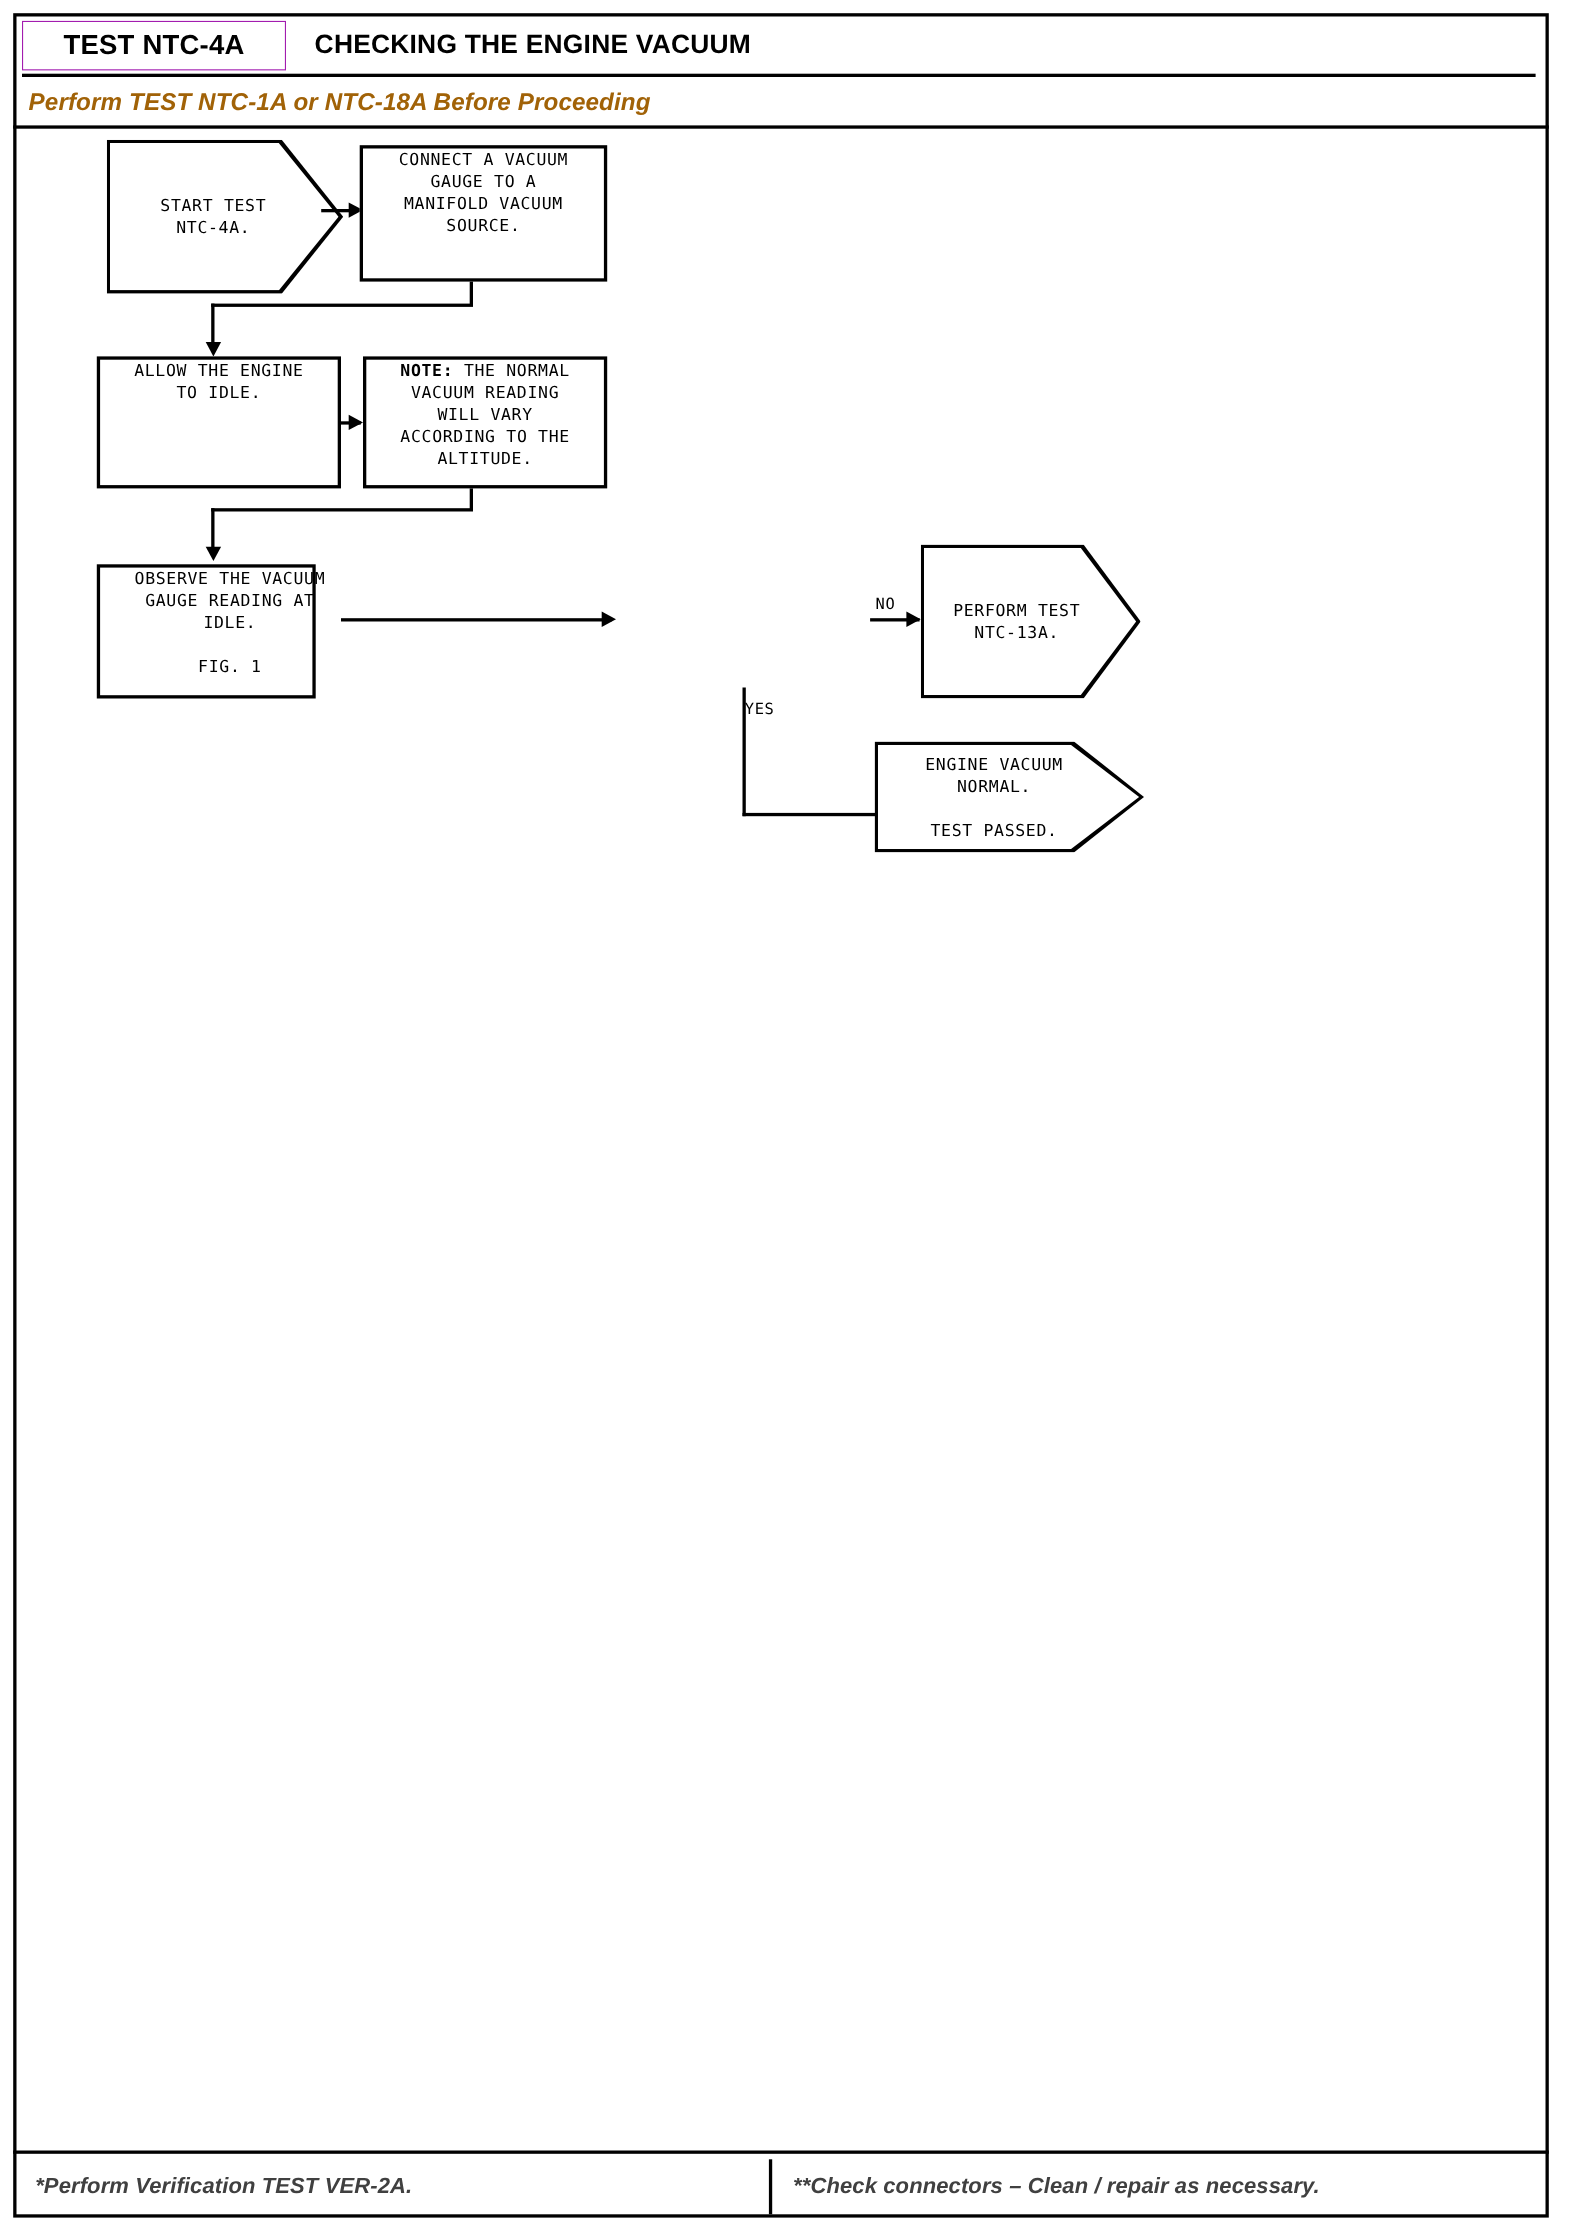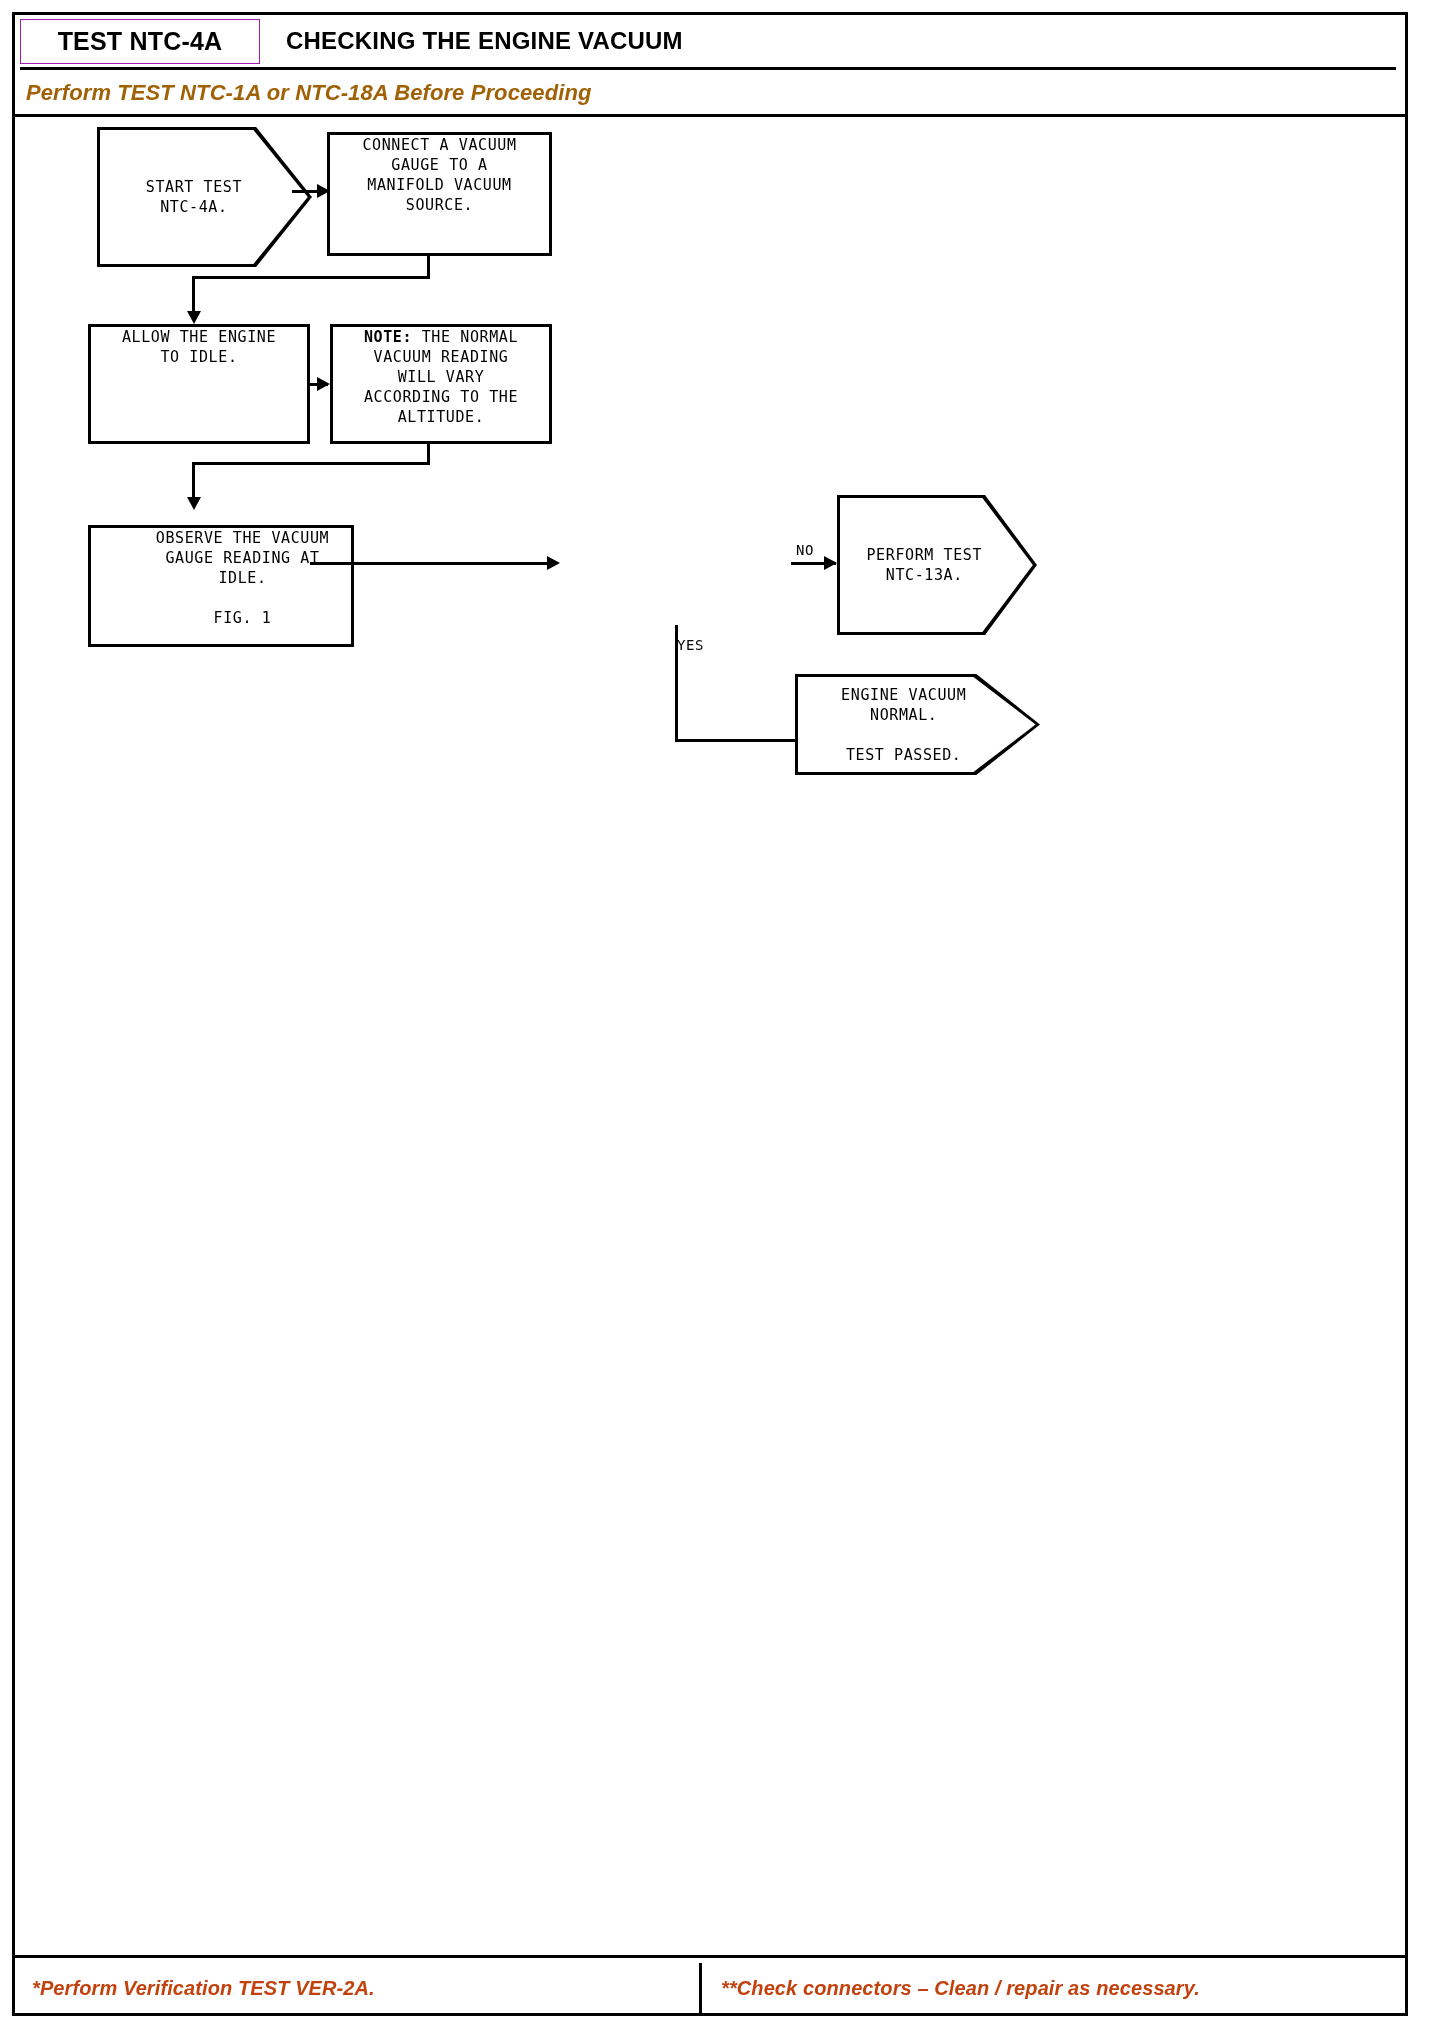--- a/index.html
+++ b/index.html
@@ -215,21 +215,21 @@
   }
   .footer-right {
     left: 697px;
     width: 687px;
   }
   .footer-text {
     font-size: 20px;
     font-weight: bold;
     font-style: italic;
     letter-spacing: 0.1px;
-    color: #c2410c;
+    color: #404040;
     white-space: nowrap;
     padding-left: 12px;
   }
 </style>
 </head>
 <body>
 
 <div id="page">
 
   <div class="page-frame"></div>
@@ -283,21 +283,21 @@
       <div class="line">WILL VARY</div>
       <div class="line">ACCORDING TO THE</div>
       <div class="line">ALTITUDE.</div>
     </div>
 
     <div class="v-line" style="left:415px; top:327px; height:20px;"></div>
     <div class="h-line" style="left:180px; top:345px; width:238px;"></div>
     <div class="v-line" style="left:180px; top:345px; height:40px;"></div>
     <div class="arrowhead-down" style="left:175px; top:380px;"></div>
 
-    <div class="node" style="left:76px; top:408px; width:266px; height:122px;padding-left:43px;">
+    <div class="node" style="left:76px; top:396px; width:199px; height:122px;padding-left:43px;">
       <div class="line">OBSERVE THE VACUUM</div>
       <div class="line">GAUGE READING AT</div>
       <div class="line">IDLE.</div>
       <div class="line spacer-line"></div>
       <div class="line">FIG. 1</div>
     </div>
 
     <div class="h-line" style="left:298px; top:445px; width:246px;"></div>
     <div class="arrowhead-right" style="left:535px; top:439px;"></div>
 

